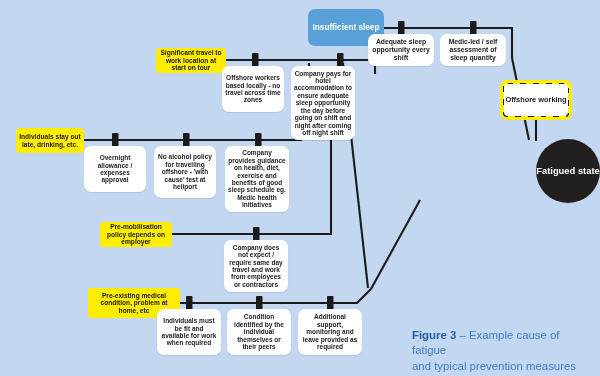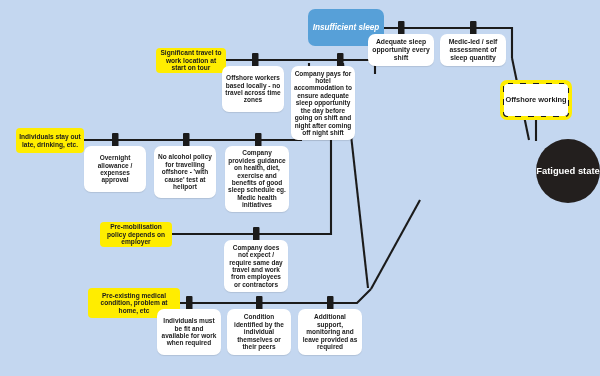--- a/index.html
+++ b/index.html
@@ -110,21 +110,21 @@
       <rect x="112" y="133" width="6.5" height="14" rx="1"></rect>
       <rect x="183" y="133" width="6.5" height="14" rx="1"></rect>
       <rect x="255" y="133" width="6.5" height="14" rx="1"></rect>
       <rect x="253" y="227" width="6.5" height="14" rx="1"></rect>
       <rect x="186" y="296" width="6.5" height="14" rx="1"></rect>
       <rect x="256" y="296" width="6.5" height="14" rx="1"></rect>
       <rect x="327" y="296" width="6.5" height="14" rx="1"></rect>
     </g>
   </svg>
 
-  <div class="node top-event" style="left:308px;top:9px;width:76px;height:37px;font-size:8.2px;font-style:italic;">
+  <div class="node top-event" style="left:308px;top:9px;width:76px;height:37px;font-size:8.2px;">
     <span>Insufficient sleep</span>
   </div>
 
   <div class="node hazard hazard-outer" style="left:500px;top:80px;width:72px;height:40px;font-size:7.4px;">
     <span>Offshore working</span>
   </div>
 
   <div class="node final-state" style="left:504px;top:139px;width:64px;height:64px;font-size:9.4px;">
     <span>Fatigued state</span>
   </div>
@@ -182,14 +182,18 @@
   </div>
 
   <div class="node measure" style="left:227px;top:309px;width:64px;height:46px;font-size:6.5px;">
     <span>Condition identified by the individual themselves or their peers</span>
   </div>
 
   <div class="node measure" style="left:298px;top:309px;width:64px;height:46px;font-size:6.5px;">
     <span>Additional support, monitoring and leave provided as required</span>
   </div>
 
+  <div class="caption" style="left:412px;top:328px;width:180px;">
+    <b>Figure 3</b><span> – </span><span>Example cause of fatigue</span><br>
+    <span>and typical prevention measures</span>
+  </div>
 
 </div>
 
 </body></html>

